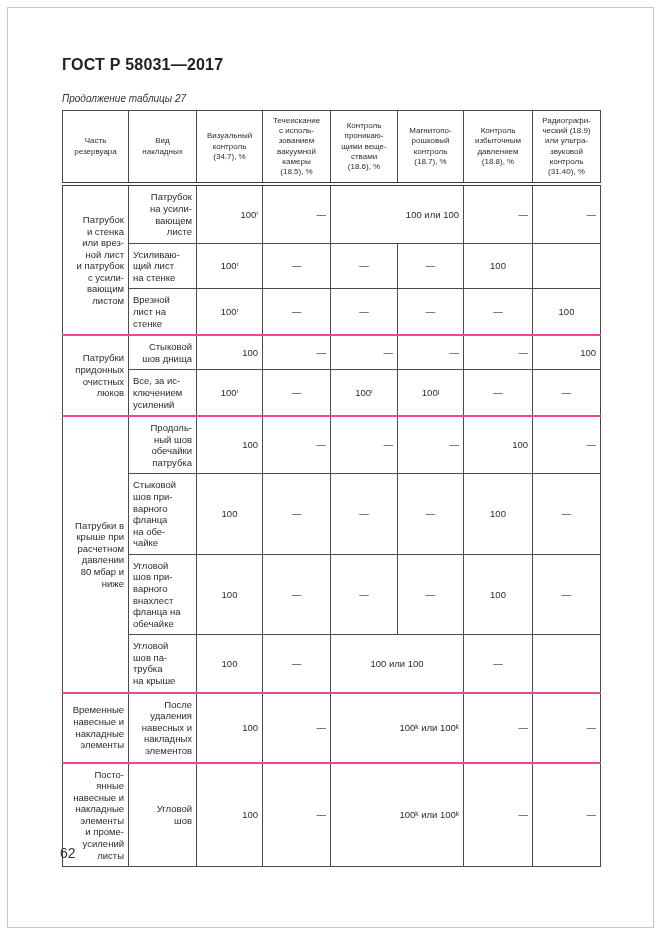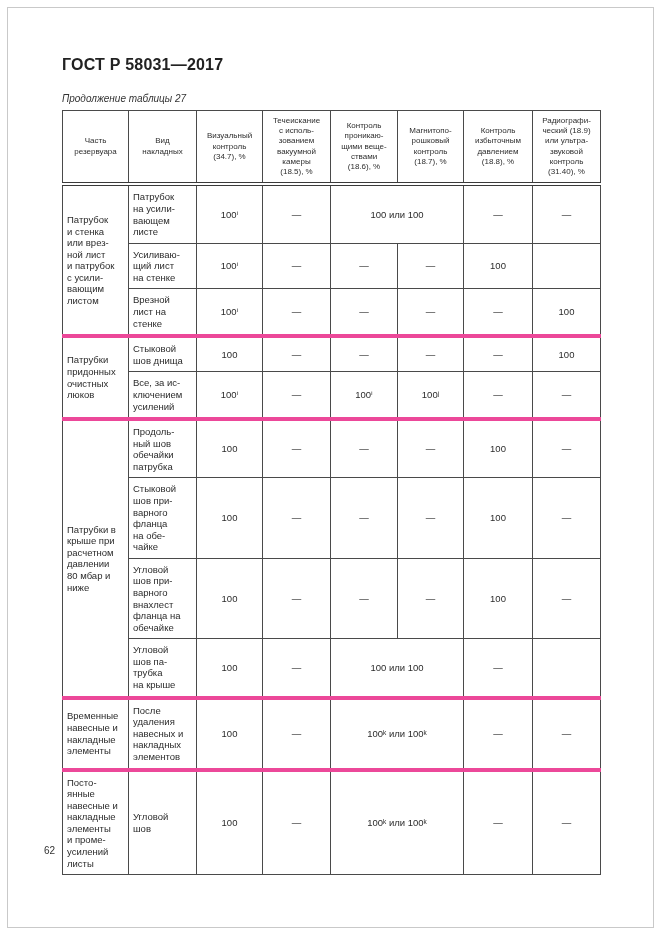--- a/index.html
+++ b/index.html
@@ -45,25 +45,25 @@
     color:#2e2e2e;
     border-bottom:4px double #3a3a3a;
     height:60px;
   }
   table.grid tbody td{
     font-size:9.5px;
     line-height:1.22;
   }
   td.part-cell, td.joint-cell{ text-align:left; padding-left:6px; }
   td.val-cell{ text-align:center; }
-  tr.group-start > td{ border-top:4px solid #ec4899; }
+  tr.group-start > td{ border-top:2px solid #ec4899;text-align:right; }
   table.grid{ border:1.5px solid #3a3a3a; }
   .page-number{
-    position:absolute;left:44px;top:845px;
-    font-size:10px;color:#333;
+    position:absolute;left:60px;top:845px;
+    font-size:14px;color:#333;
   }
 </style>
 </head>
 <body>
 
 <div class="sheet">
   <div class="frame"></div>
 
   <div class="doc-code">ГОСТ Р 58031—2017</div>
 

